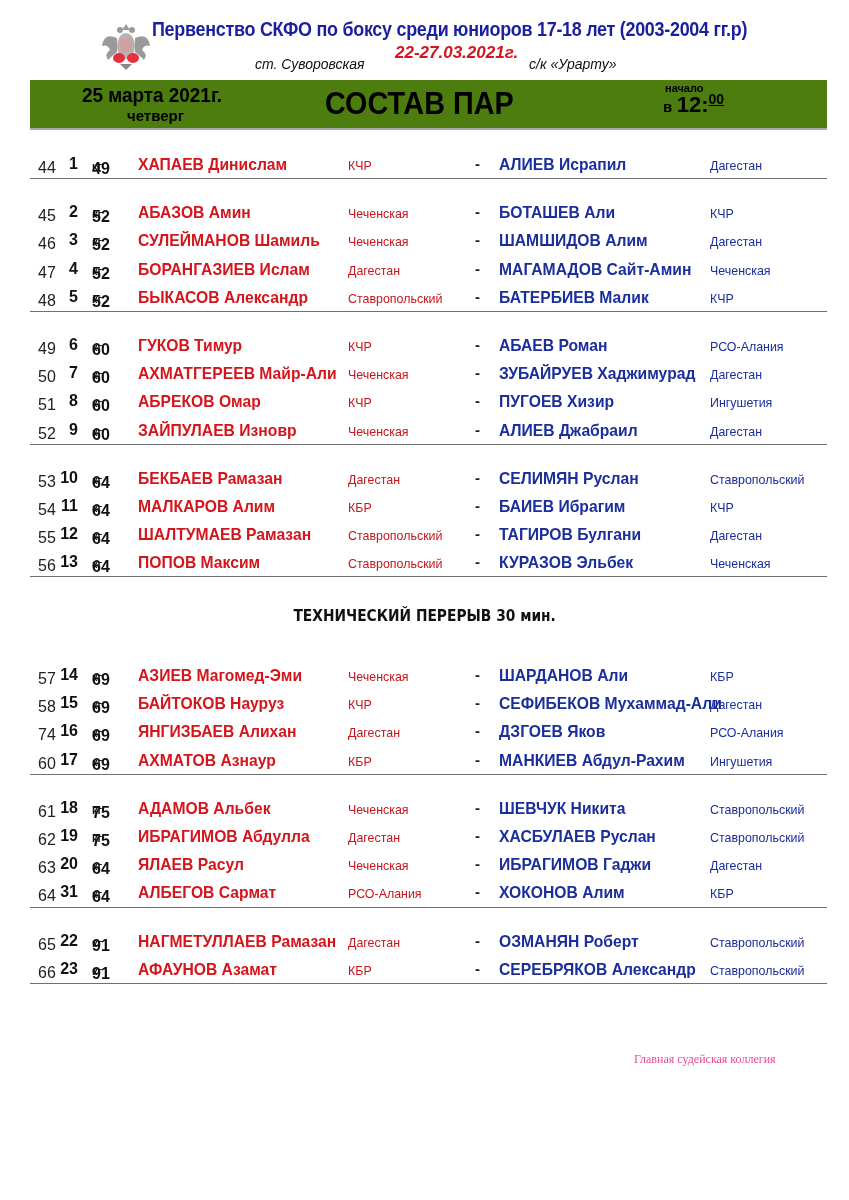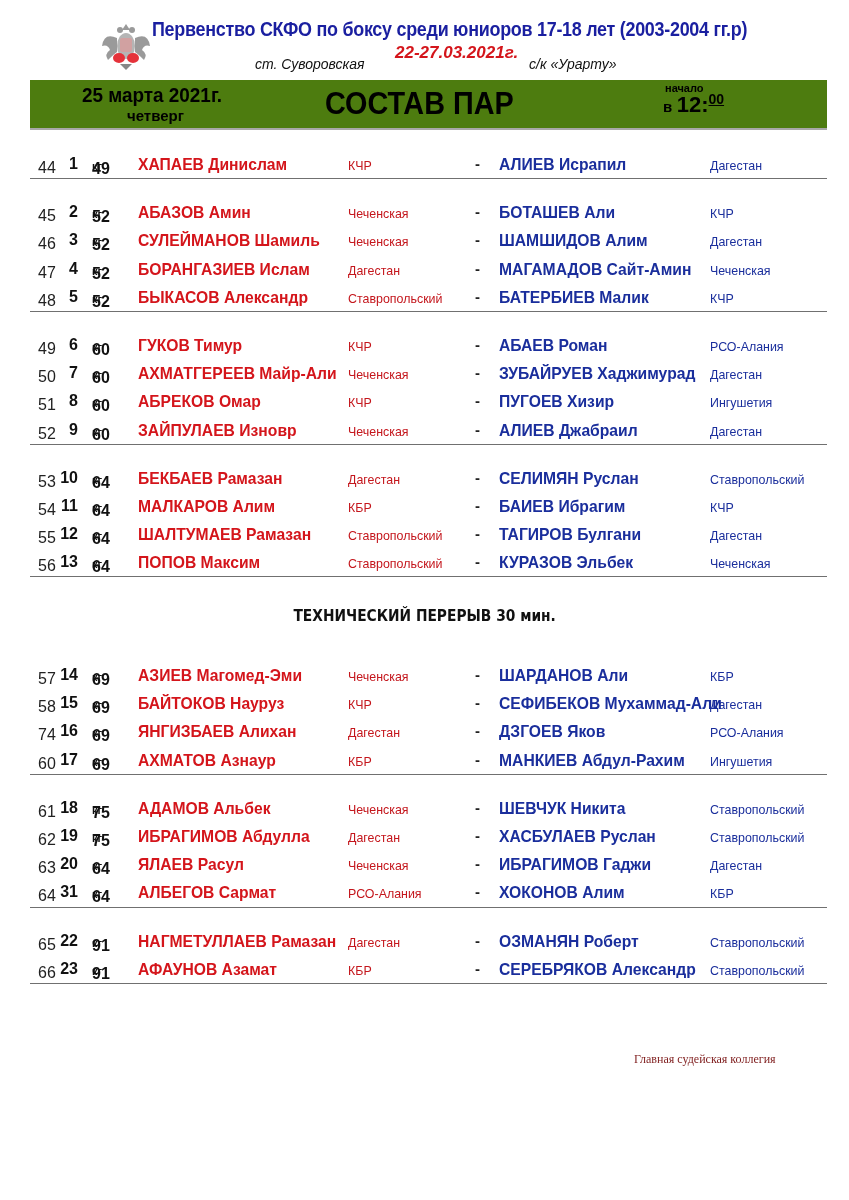--- a/index.html
+++ b/index.html
@@ -47,21 +47,21 @@
   .c-bluereg { left: 680px; font-size: 13.5px; color: #1a2e9c; top: 8px !important; transform: scaleX(0.92); transform-origin: left center; }
 
   .break { position: absolute; left: 0; width: 849px; top: 607px; text-align: center;
            font-weight: bold; font-size: 15px; color: #111; font-family: "DejaVu Sans", sans-serif;
            padding-left: 0px; }
   .break span { display: inline-block; transform: scaleX(0.92); }
 
   .groups2 { position: absolute; left: 30px; top: 652px; width: 797px; margin-top: 9px; }
 
   .footer { position: absolute; left: 634px; top: 1052px; font-family: "Liberation Serif", serif;
-            font-size: 12px; color: #7f1d1d; white-space: nowrap; }
+            font-size: 12px; color: #ec4899; white-space: nowrap; }
 </style>
 </head>
 <body>
 
 <div class="emblem">
   <svg width="52" height="54" viewBox="0 0 52 54">
     <g fill="#9a9a9a">
       <path d="M26 6 L22 12 L30 12 Z"></path>
       <ellipse cx="26" cy="28" rx="9" ry="13" fill="#b5b5b5"></ellipse>
       <path d="M17 20 Q4 14 2 28 Q8 26 10 32 Q4 36 8 42 Q14 36 17 34 Z"></path>

